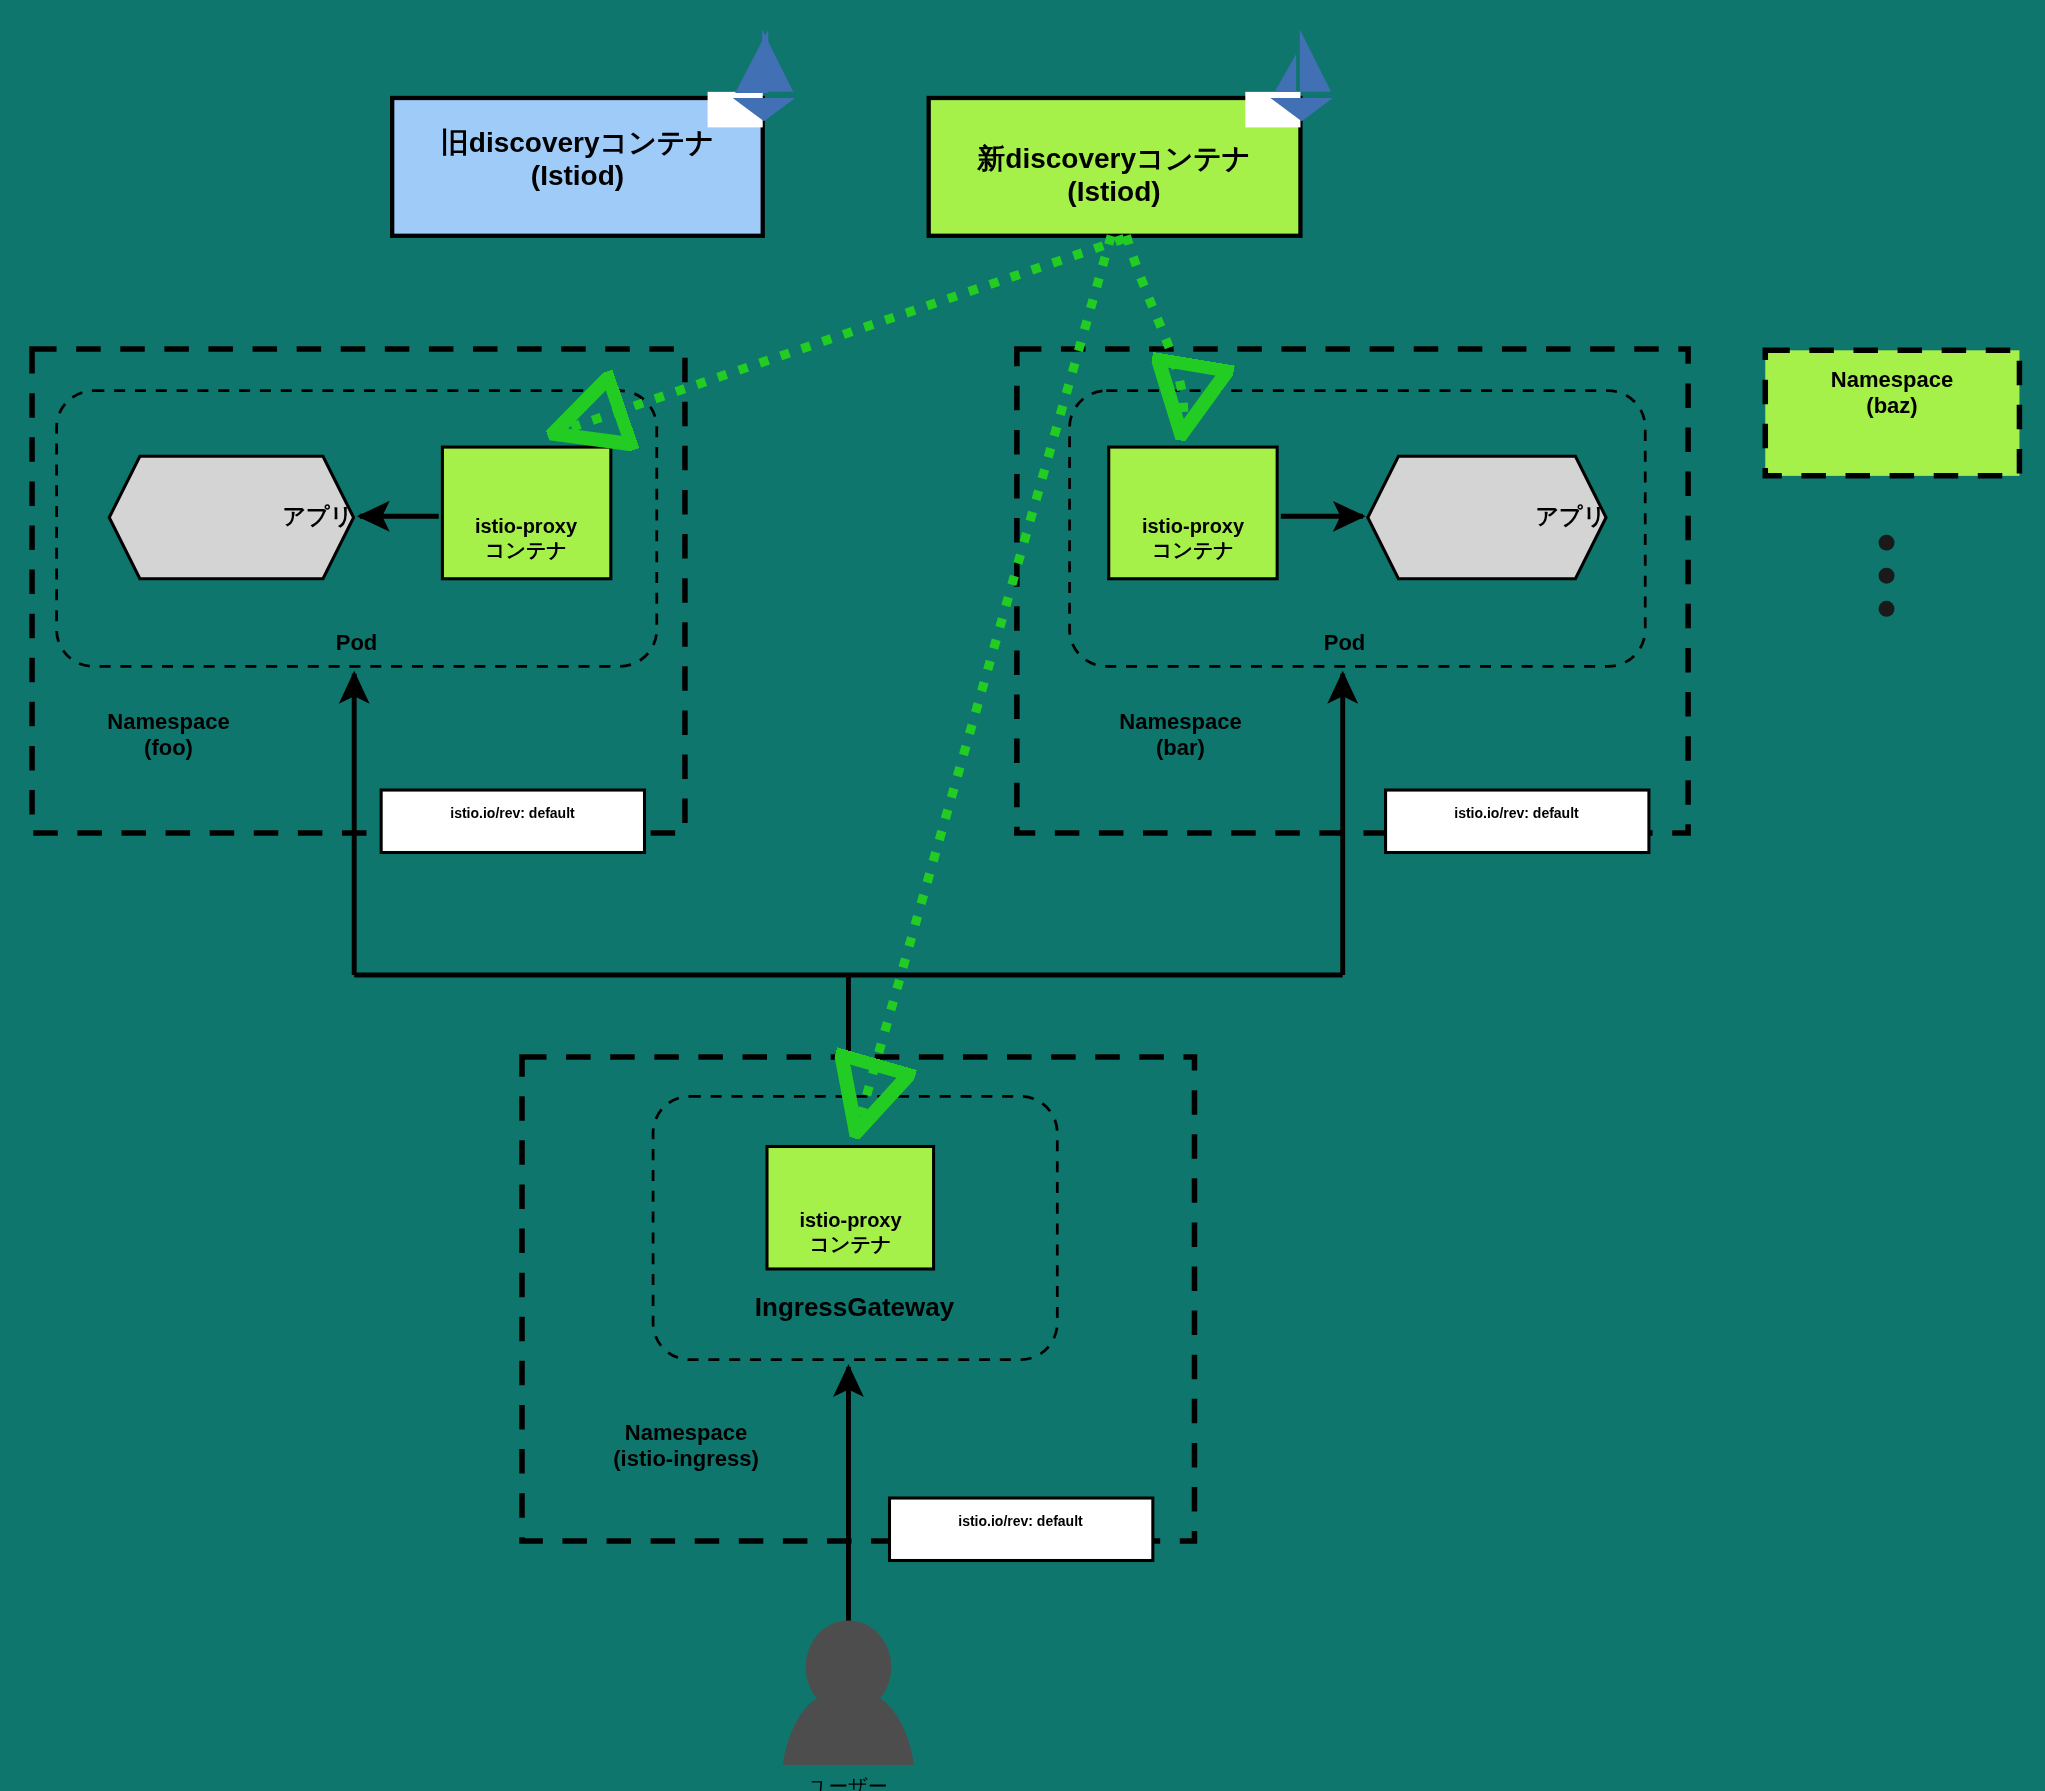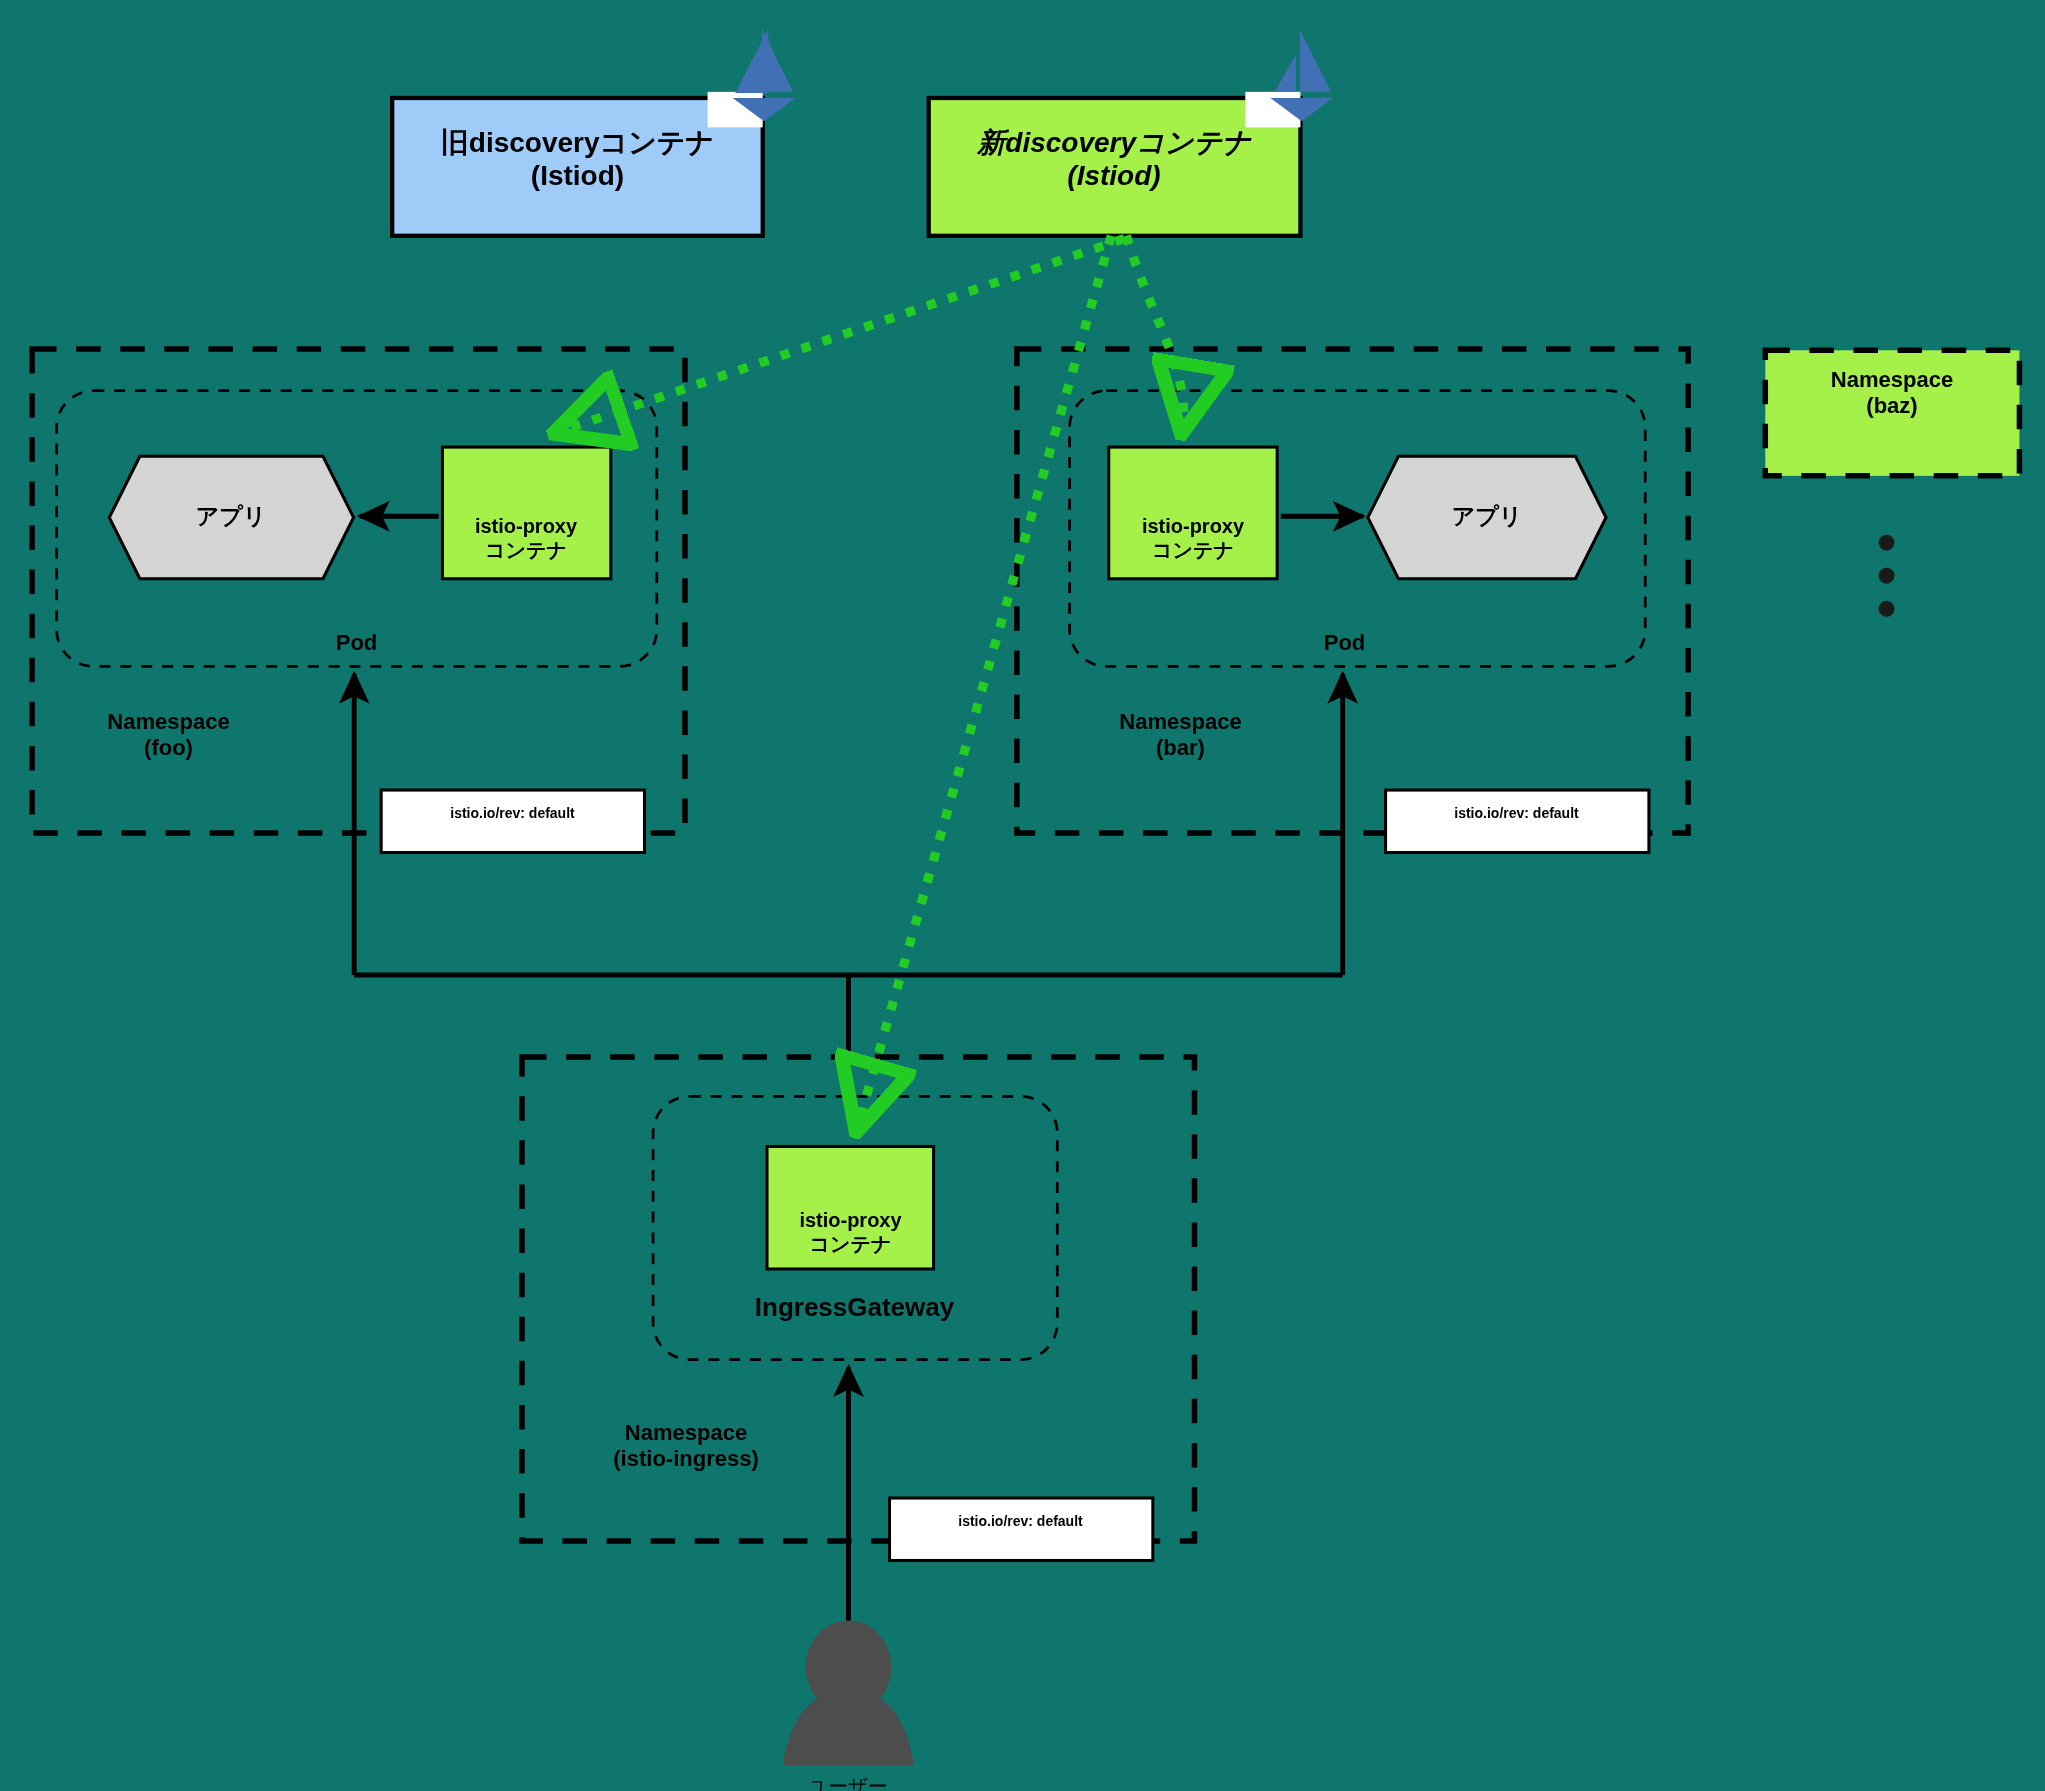--- a/index.html
+++ b/index.html
@@ -36,20 +36,21 @@
   }
   .istiod-title {
     font-size: 28px;
   }
   .proxy-title {
     font-size: 20px;
     margin-top: 28px;
   }
   .app-title {
     font-size: 23px;
+    text-align: right;
   }
   .pod-title {
     font-size: 22px;
   }
   .ns-title {
     font-size: 22px;
   }
   .gw-title {
     font-size: 26px;
   }
@@ -153,21 +154,21 @@
                C 1286 2820, 1318 2772, 1348 2768
                C 1360 2800, 1410 2800, 1422 2768
                C 1452 2772, 1484 2820, 1492 2882
                Z" fill="#4D4D4D"></path>
     </g>
   </svg>
 
   <div class="lbl istiod-title" style="left:392px; top:126px; width:371px;">旧discoveryコンテナ
 (Istiod)</div>
 
-  <div class="lbl istiod-title" style="left:928px; top:126px; width:372px;font-style:italic;">新discoveryコンテナ
+  <div class="lbl istiod-title" style="left:928px; top:142px; width:372px;">新discoveryコンテナ
 (Istiod)</div>
 
   <div class="lbl app-title" style="left:109px; top:503px; width:244px;">アプリ</div>
 
   <div class="lbl proxy-title" style="left:442px; top:487px; width:168px;">istio-proxy
 コンテナ</div>
 
   <div class="lbl pod-title" style="left:234px; top:630px; width:245px;">Pod</div>
 
   <div class="lbl ns-title" style="left:40px; top:709px; width:257px;">Namespace

